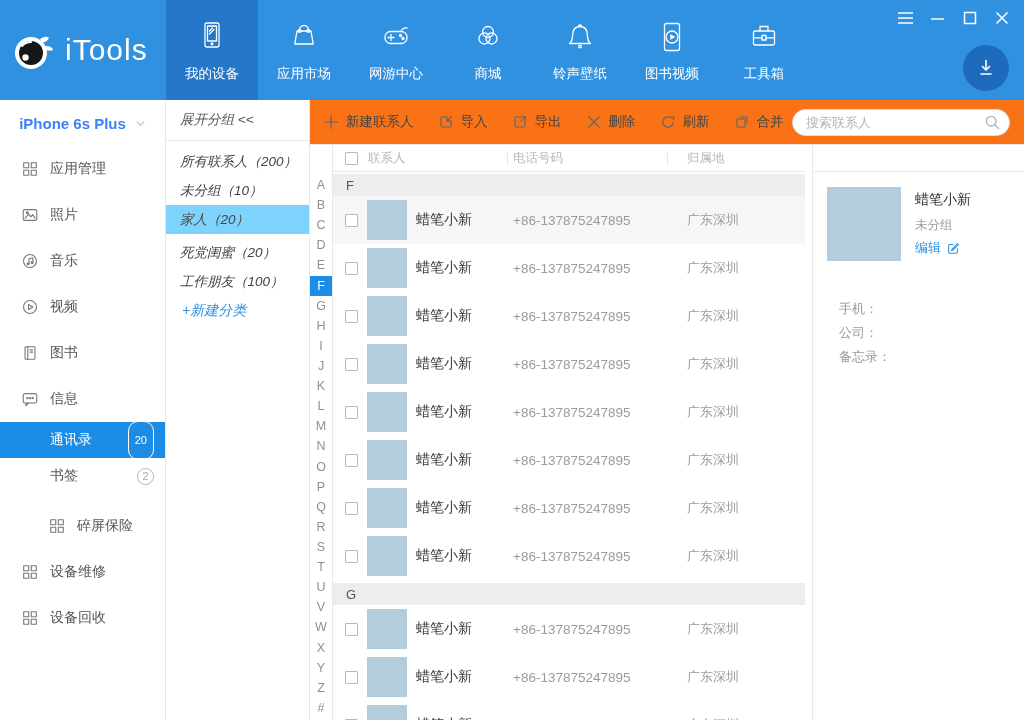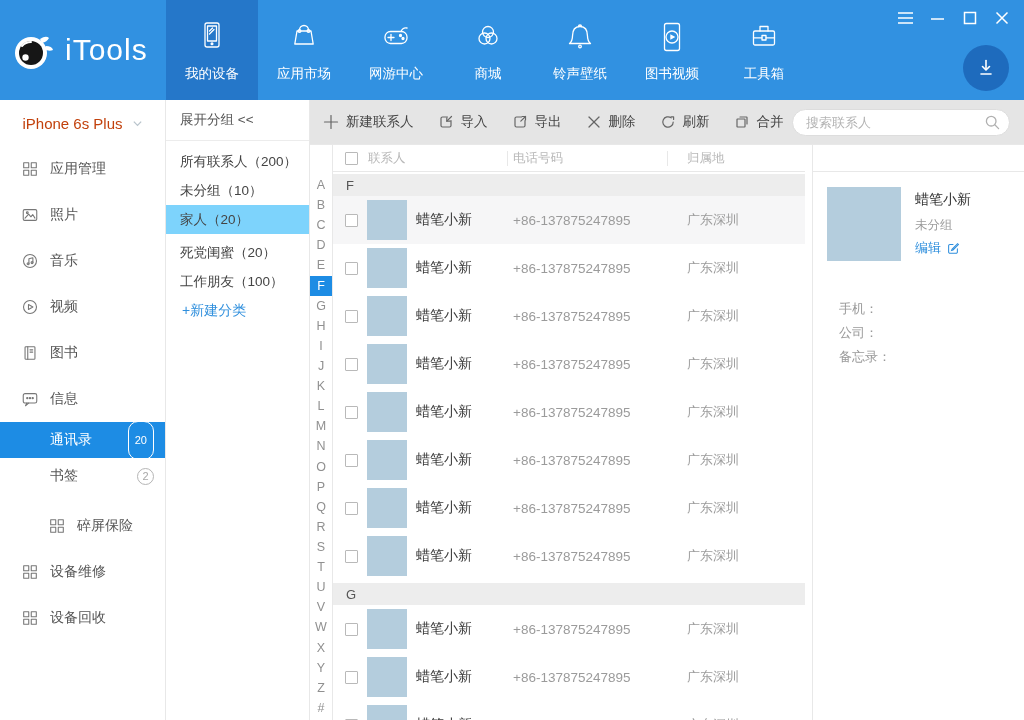--- a/index.html
+++ b/index.html
@@ -14,40 +14,40 @@
   .nav { position:absolute; left:166px; top:0; height:100px; display:flex; }
   .nav-item { width:92px; height:100px; display:flex; flex-direction:column; align-items:center; justify-content:center; gap:9px; color:#fff; cursor:pointer; }
   .nav-item.active { background:#2577c9; }
   .nav-label { font-size:13.5px; }
   .win-controls { position:absolute; top:9px; right:14px; display:flex; gap:15px; color:#fff; }
   .win-btn { width:17px; height:17px; display:flex; align-items:center; justify-content:center; cursor:pointer; }
   .fab { position:absolute; top:45px; right:15px; width:46px; height:46px; border-radius:50%; background:#1e6bbd; display:flex; align-items:center; justify-content:center; color:#fff; cursor:pointer; }
 
   
   .sidebar { position:absolute; top:100px; left:0; bottom:0; width:166px; background:#fff; border-right:1px solid #e8e8e8; }
-  .device { height:46px; display:flex; align-items:center; justify-content:center; gap:9px; color:#c2410c; font-size:15px; cursor:pointer; }
+  .device { height:46px; display:flex; align-items:center; justify-content:center; gap:9px; color:#3b82f6; font-size:15px; cursor:pointer;font-weight:bold; }
   .side-item { height:46px; display:flex; align-items:center; padding-left:21px; gap:11px; font-size:14px; color:#555; cursor:pointer; }
   .side-item .sicon { width:18px; height:18px; color:#777; flex:0 0 18px; }
   .side-item.sub { height:36px; padding-left:50px; }
   .side-item.sub.active { background:#1d8ce4; color:#fff; }
   .side-item.spaced { margin-top:9px;padding-left:48px; }
   .badge-oval { margin-left:auto; margin-right:11px; border:1px solid #fff; border-radius:10px; padding:12px 6px; font-size:11px; line-height:13px; }
   .badge-circle { margin-left:auto; margin-right:11px; border:1px solid #b5b5b5; border-radius:50%; width:17px; height:17px; font-size:11px; color:#a8a8a8; display:flex; align-items:center; justify-content:center; }
 
   
-  .groups { position:absolute; top:100px; left:166px; bottom:0; width:144px; background:#fff; border-right:1px solid #e8e8e8; }
+  .groups { position:absolute; top:100px; left:166px; bottom:0; width:144px; background:#fff; border-right:1px solid #e8e8e8;font-style:italic; }
   .groups-header { height:41px; display:flex; align-items:center; padding-left:14px; font-size:13.5px; color:#555; border-bottom:1px solid #ececec; cursor:pointer; }
   .groups-list { padding-top:6px; }
   .group-item { height:29px; display:flex; align-items:center; padding-left:14px; font-size:13.5px; color:#444; cursor:pointer; }
   .group-item.active { background:#7dd3fc; }
   .group-item.gap { margin-top:4px; }
   .group-new { height:29px; display:flex; align-items:center; padding-left:16px; font-size:14px; color:#2f8fdd; cursor:pointer; }
 
   
-  .toolbar { position:absolute; top:100px; left:310px; right:0; height:45px; background:#e5e5e5; border-bottom:1px solid #e8e8e8; display:flex; align-items:center; padding-left:13px; gap:24px; }
+  .toolbar { position:absolute; top:100px; left:310px; right:0; height:45px; background:#f97316; border-bottom:1px solid #e8e8e8; display:flex; align-items:center; padding-left:13px; gap:24px; }
   .tb-btn { display:flex; align-items:center; gap:7px; font-size:13.5px; color:#444; cursor:pointer; white-space:nowrap; }
   .tb-btn .ticon { width:16px; height:16px; color:#666; }
   .search-wrap { position:absolute; right:14px; top:9px; width:218px; height:27px; }
   .search-input { width:100%; height:100%; border:1px solid #ddd; border-radius:14px; padding:0 32px 0 13px; font-size:13px; color:#555; outline:none; font-family:inherit; }
   .search-input::placeholder { color:#b3b3b3; }
   .search-ic { position:absolute; right:9px; top:5px; width:17px; height:17px; color:#b0b0b0; }
 
   
   .alpha { position:absolute; top:145px; left:310px; bottom:0; width:23px; border-right:1px solid #e8e8e8; display:flex; flex-direction:column; padding:30px 0 2px 0; }
   .alpha-letter { flex:1; display:flex; align-items:center; justify-content:center; font-size:12.5px; color:#909090; cursor:pointer; }

